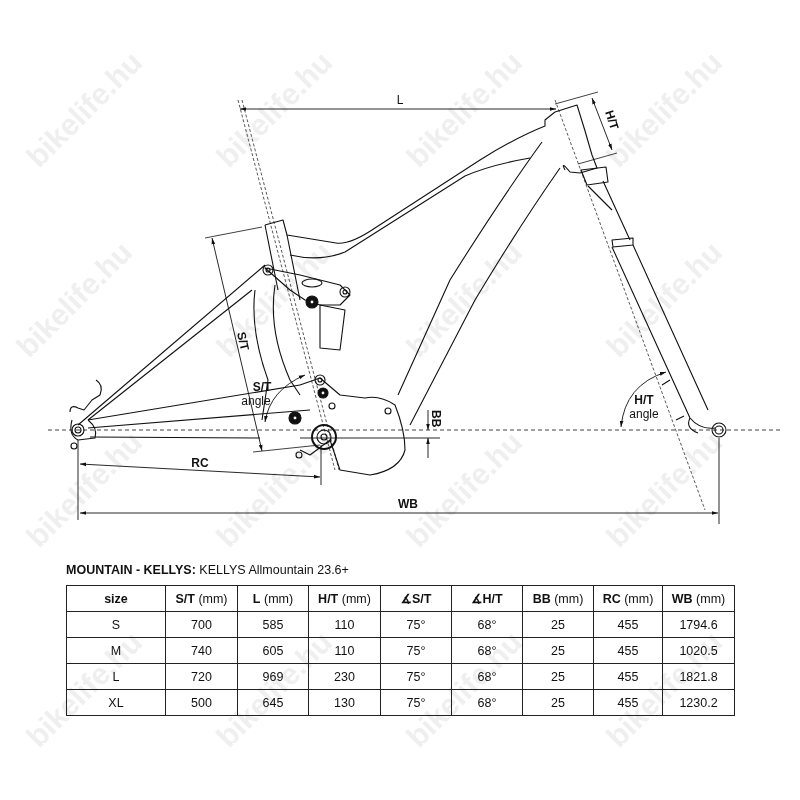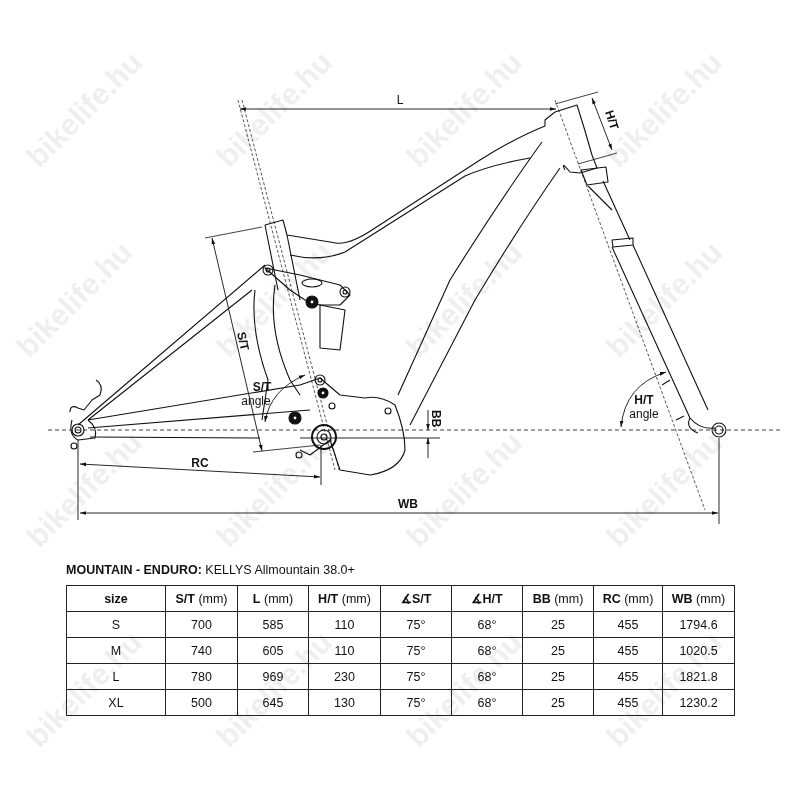--- a/index.html
+++ b/index.html
@@ -145,21 +145,21 @@
     <text x="256" y="405" text-anchor="middle">angle</text>
     <text x="644" y="404" text-anchor="middle" font-weight="bold">H/T</text>
     <text x="644" y="418" text-anchor="middle">angle</text>
     <text x="0" y="0" font-weight="bold" transform="translate(432,410) rotate(90)">BB</text>
     <text x="200" y="467" text-anchor="middle" font-weight="bold">RC</text>
     <text x="408" y="508" text-anchor="middle" font-weight="bold">WB</text>
   </g>
 </svg>
 
 <div class="caption">
-  <b>MOUNTAIN - ENDURO:</b><span> KELLYS Allmountain 38.0+</span>
+  <b>MOUNTAIN - KELLYS:</b><span> KELLYS Allmountain 23.6+</span>
 </div>
 
 <table class="geo">
   <colgroup>
     <col style="width:99px">
       <col style="width:72px">
       <col style="width:71px">
       <col style="width:72px">
     <col style="width:71px">
       <col style="width:71px">
@@ -198,21 +198,21 @@
       <td>605</td>
       <td>110</td>
       <td>75°</td>
       <td>68°</td>
       <td>25</td>
       <td>455</td>
       <td>1020.5</td>
     </tr>
     <tr>
       <td>L</td>
-      <td>780</td>
+      <td>720</td>
       <td>969</td>
       <td>230</td>
       <td>75°</td>
       <td>68°</td>
       <td>25</td>
       <td>455</td>
       <td>1821.8</td>
     </tr>
     <tr>
       <td>XL</td>

